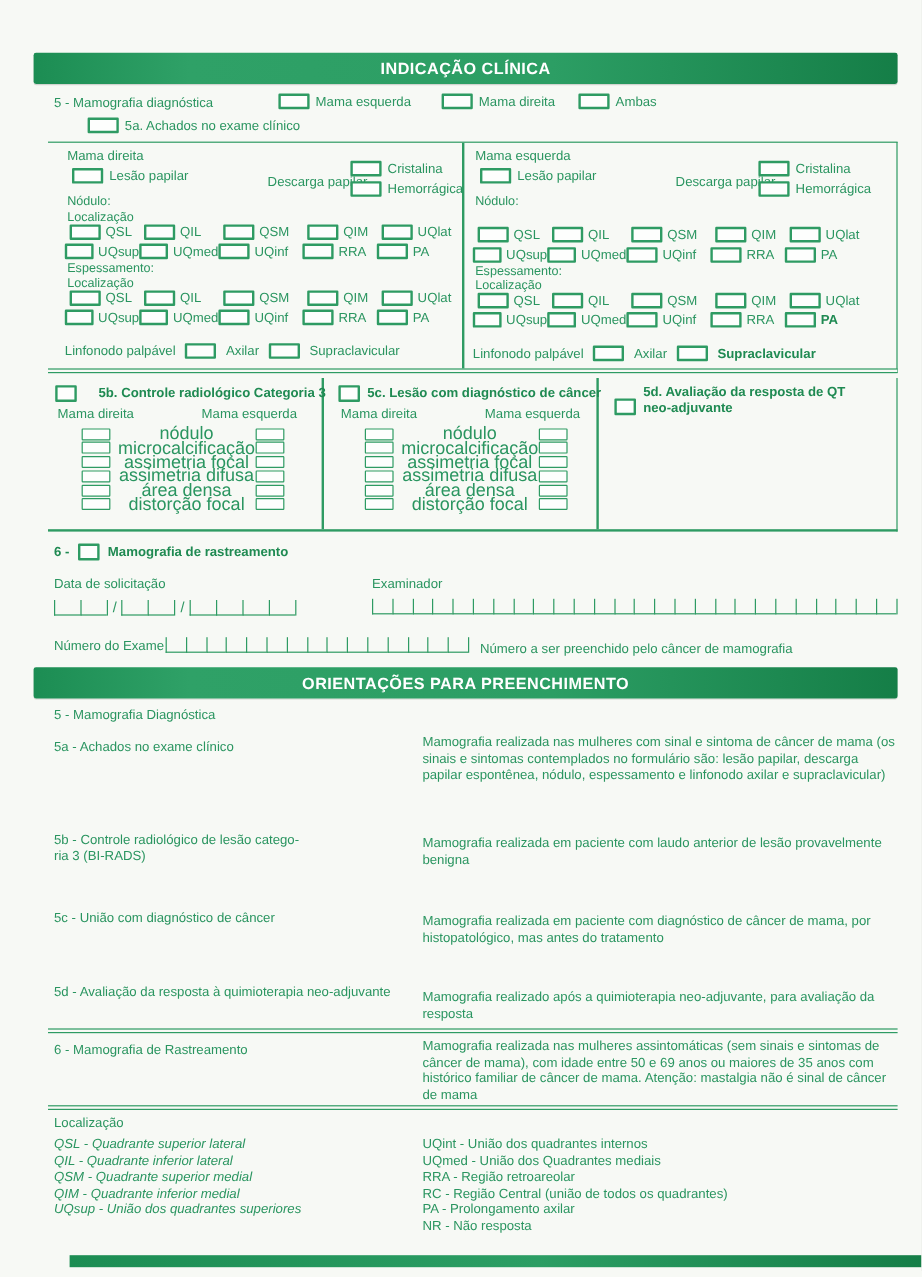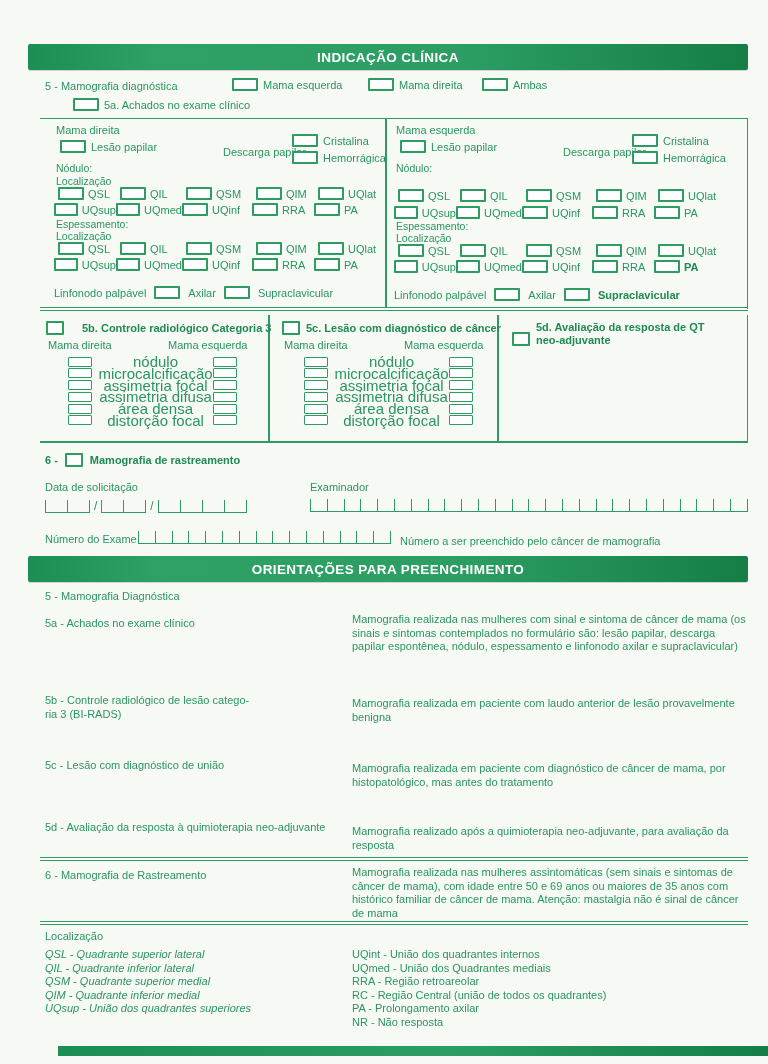--- a/index.html
+++ b/index.html
@@ -500,21 +500,21 @@
 
   <div class="abs gtext" style="left:45px;top:590px;">5 - Mamografia Diagnóstica</div>
 
   <div class="abs gtext" style="left:45px;top:617px;text-align:center;">5a - Achados no exame clínico</div>
   <div class="abs gtext" style="left:352px;top:613px;width:398px;">Mamografia realizada nas mulheres com sinal e sintoma de câncer de mama (os sinais e sintomas contemplados no formulário são: lesão papilar, descarga papilar espontênea, nódulo, espessamento e linfonodo axilar e supraclavicular)</div>
 
   <div class="abs gtext prelh" style="left:45px;top:694px;width:300px;">5b - Controle radiológico de lesão catego-
 ria 3 (BI-RADS)</div>
   <div class="abs gtext" style="left:352px;top:697px;width:398px;">Mamografia realizada em paciente com laudo anterior de lesão provavelmente benigna</div>
 
-  <div class="abs gtext" style="left:45px;top:759px;">5c - Lesão com diagnóstico de união</div>
+  <div class="abs gtext" style="left:45px;top:759px;">5c - União com diagnóstico de câncer</div>
   <div class="abs gtext" style="left:352px;top:762px;width:398px;">Mamografia realizada em paciente com diagnóstico de câncer de mama, por histopatológico, mas antes do tratamento</div>
 
   <div class="abs gtext" style="left:45px;top:821px;">5d - Avaliação da resposta à quimioterapia neo-adjuvante</div>
   <div class="abs gtext" style="left:352px;top:825px;width:398px;">Mamografia realizado após a quimioterapia neo-adjuvante, para avaliação da resposta</div>
 
   <div class="hr" style="top:857px;"></div>
 
   <div class="abs gtext" style="left:45px;top:869px;">6 - Mamografia de Rastreamento</div>
   <div class="abs gtext" style="left:352px;top:866px;width:398px;">Mamografia realizada nas mulheres assintomáticas (sem sinais e sintomas de câncer de mama), com idade entre 50 e 69 anos ou maiores de 35 anos com histórico familiar de câncer de mama. Atenção: mastalgia não é sinal de câncer de mama</div>
 

